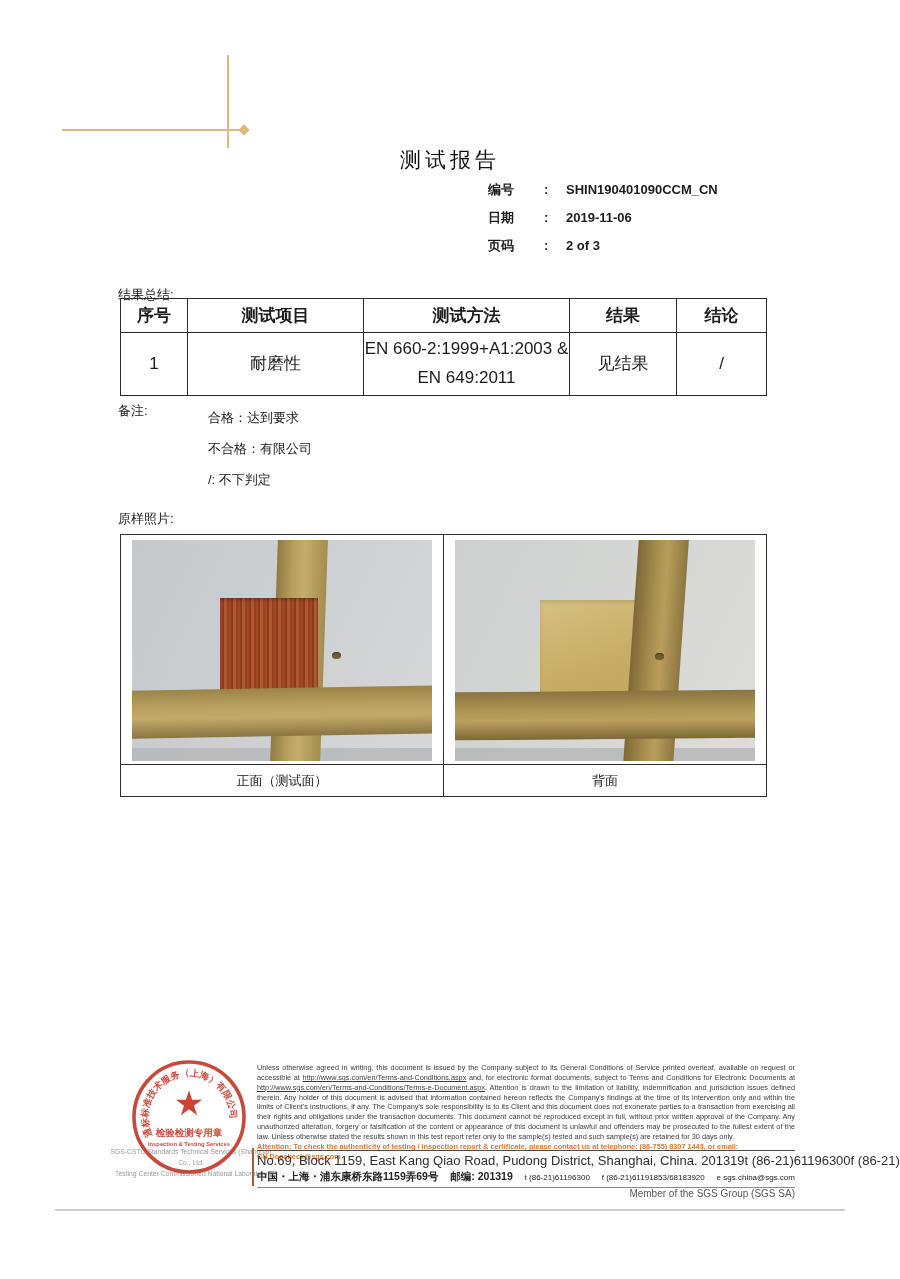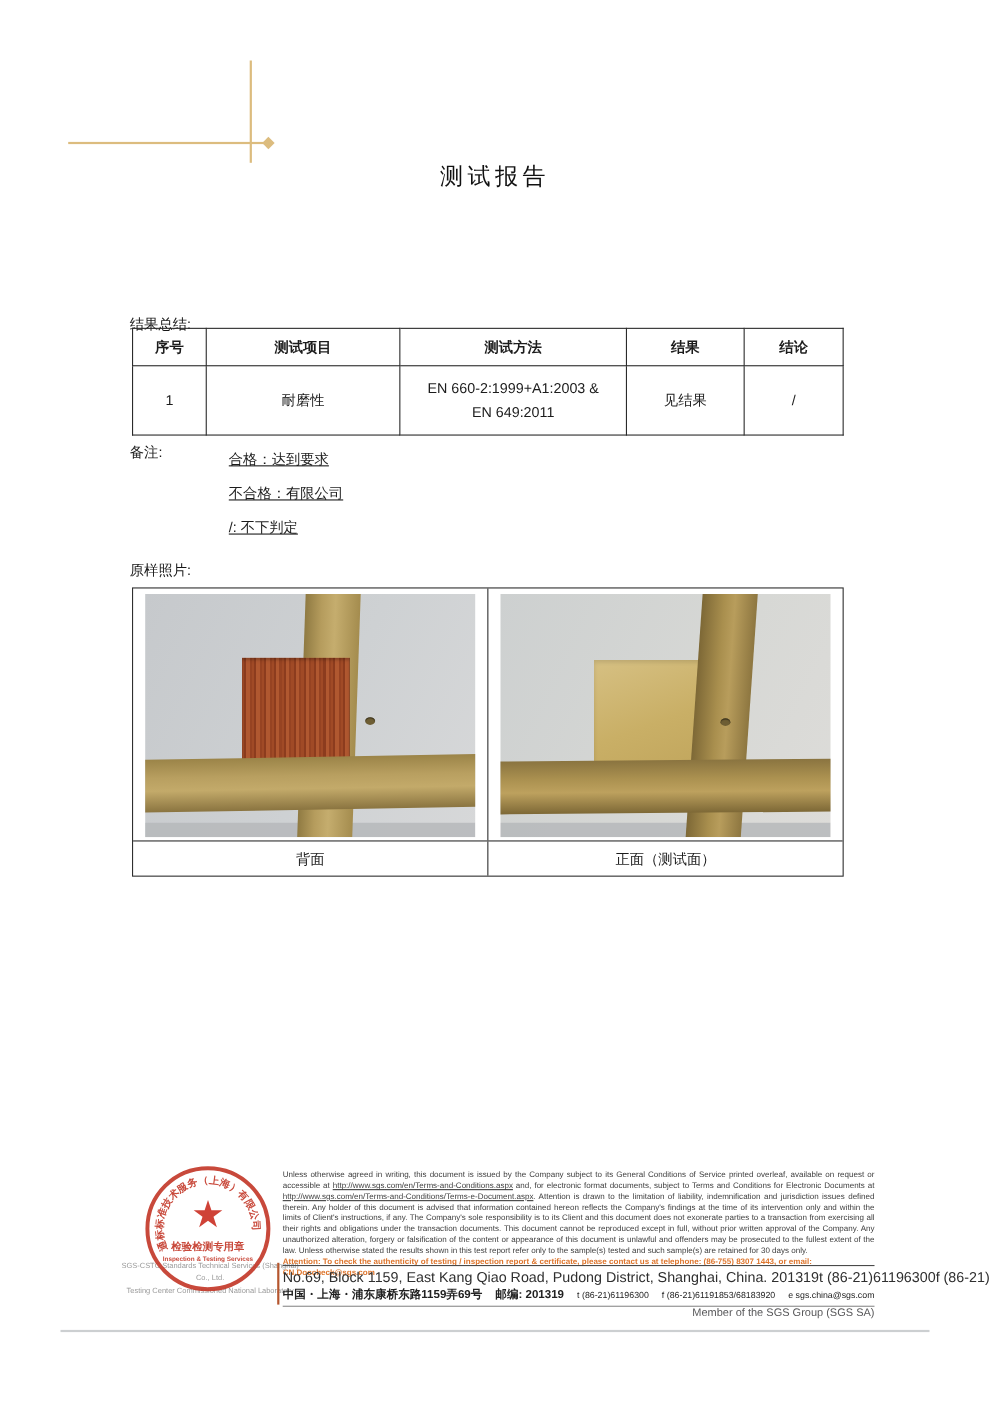--- a/index.html
+++ b/index.html
@@ -17,28 +17,28 @@
   .meta{position:absolute;left:488px;top:181px;font-size:13px;}
   .meta-row{margin-bottom:10px;white-space:nowrap;}
   .meta-label{display:inline-block;width:56px;font-weight:bold;}
   .meta-colon{display:inline-block;width:22px;font-weight:bold;text-align:left;}
   .meta-value{font-weight:bold;}
 
   
   .sec-label{position:absolute;left:118px;font-size:13px;color:#161616;}
 
   
-  .results-table{position:absolute;left:120px;top:298px;border-collapse:collapse;table-layout:fixed;font-size:13px;}
+  .results-table{position:absolute;left:120px;top:298px;border-collapse:collapse;table-layout:fixed;font-size:17px;}
   .results-table td,.results-table th{border:1.6px solid #2b2b2b;text-align:center;vertical-align:middle;padding:0;}
   .results-table th{font-weight:bold;height:33px;}
   .results-table td{height:62px;line-height:1.7;}
 
   
   .remarks-label{position:absolute;left:118px;top:402px;font-size:13px;}
-  .remarks-lines{position:absolute;left:208px;top:402px;font-size:13px;line-height:31px;text-decoration:underline;}
+  .remarks-lines{position:absolute;left:208px;top:402px;font-size:13px;line-height:31px;}
 
   
   .photo-table{position:absolute;left:120px;top:534px;width:645px;border:1.6px solid #2f2f2f;}
   .photo-row{display:flex;}
   .photo-cell{flex:1;border-right:1.6px solid #2f2f2f;padding:5px 11px 3px 11px;}
   .photo-cell:last-child{border-right:none;}
   .photo{position:relative;height:221px;overflow:hidden;}
   .photo-front{background:linear-gradient(115deg,#c6c9cc 0%,#ced1d3 55%,#d7d8d9 100%);}
   .photo-back{background:linear-gradient(115deg,#cdd0d0 0%,#d7d8d5 60%,#dddcd9 100%);}
   .photo::after{content:"";position:absolute;left:0;right:0;bottom:0;height:13px;background:#b6b9bb;opacity:.85;}
@@ -77,20 +77,31 @@
 </head>
 <body>
 
 <div class="page">
 
   <div class="logo-hline"></div>
   <div class="logo-vline"></div>
   <div class="logo-diamond"></div>
 
   <div class="report-title">测试报告</div>
+  <div class="meta">
+    <div class="meta-row">
+      <span class="meta-label">编号</span><span class="meta-colon">:</span><span class="meta-value">SHIN190401090CCM_CN</span>
+    </div>
+    <div class="meta-row">
+      <span class="meta-label">日期</span><span class="meta-colon">:</span><span class="meta-value">2019-11-06</span>
+    </div>
+    <div class="meta-row">
+      <span class="meta-label">页码</span><span class="meta-colon">:</span><span class="meta-value">2 of 3</span>
+    </div>
+  </div>
 
   <div class="sec-label" style="top:274px;margin-top:12px;">结果总结:</div>
 
   <table class="results-table">
     <colgroup>
         <col style="width:67px">
         <col style="width:176px">
         <col style="width:206px">
         <col style="width:107px">
         <col style="width:90px">
@@ -138,22 +149,22 @@
       <div class="photo-cell">
         <div class="photo photo-back">
           <div class="sample sample-tan"></div>
           <div class="vruler vruler-back"></div>
           <div class="hruler hruler-back"></div>
           <div class="ruler-hole" style="left:200px;top:113px;"></div>
         </div>
       </div>
     </div>
     <div class="caption-row">
+      <div class="caption-cell">正面（测试面）</div>
       <div class="caption-cell">背面</div>
-      <div class="caption-cell">正面（测试面）</div>
     </div>
   </div>
 
   <div class="company-lines">
     <div>SGS-CSTC Standards Technical Services (Shanghai) Co., Ltd.</div>
     <div>Testing Center Commissioned National Laboratory</div>
   </div>
 
   <svg class="stamp-svg" width="120" height="120" viewBox="0 0 120 120">
     <defs>

